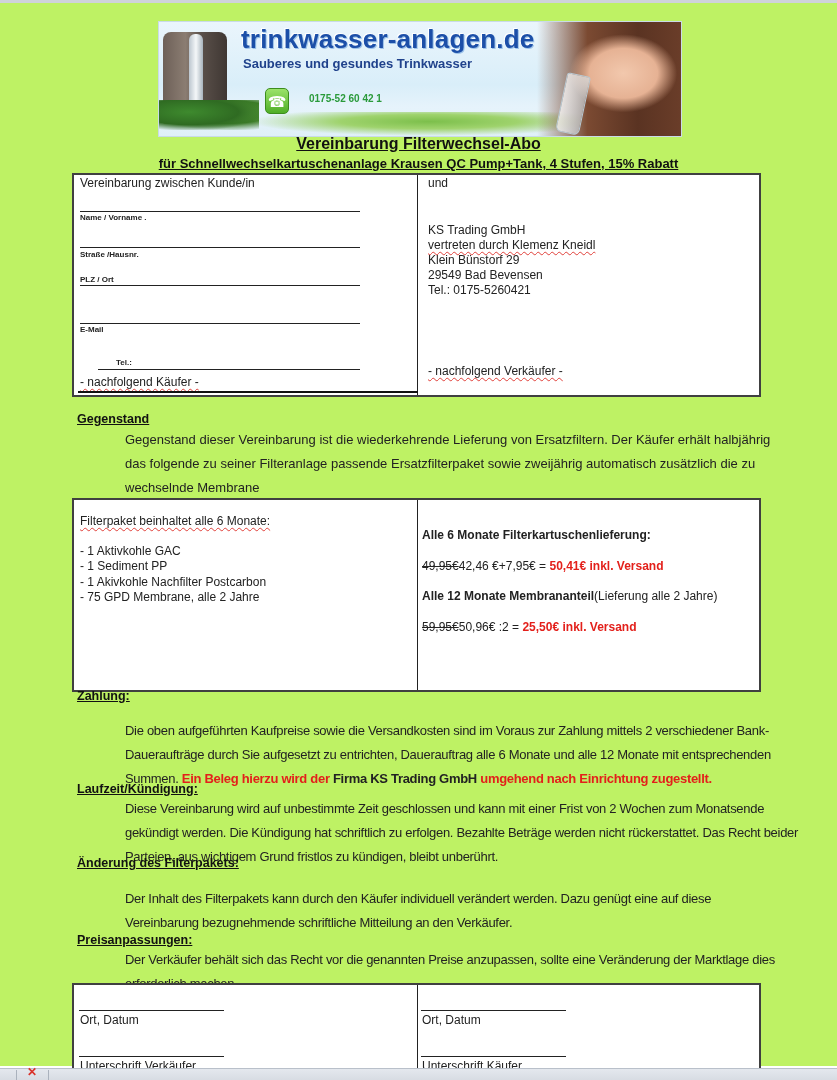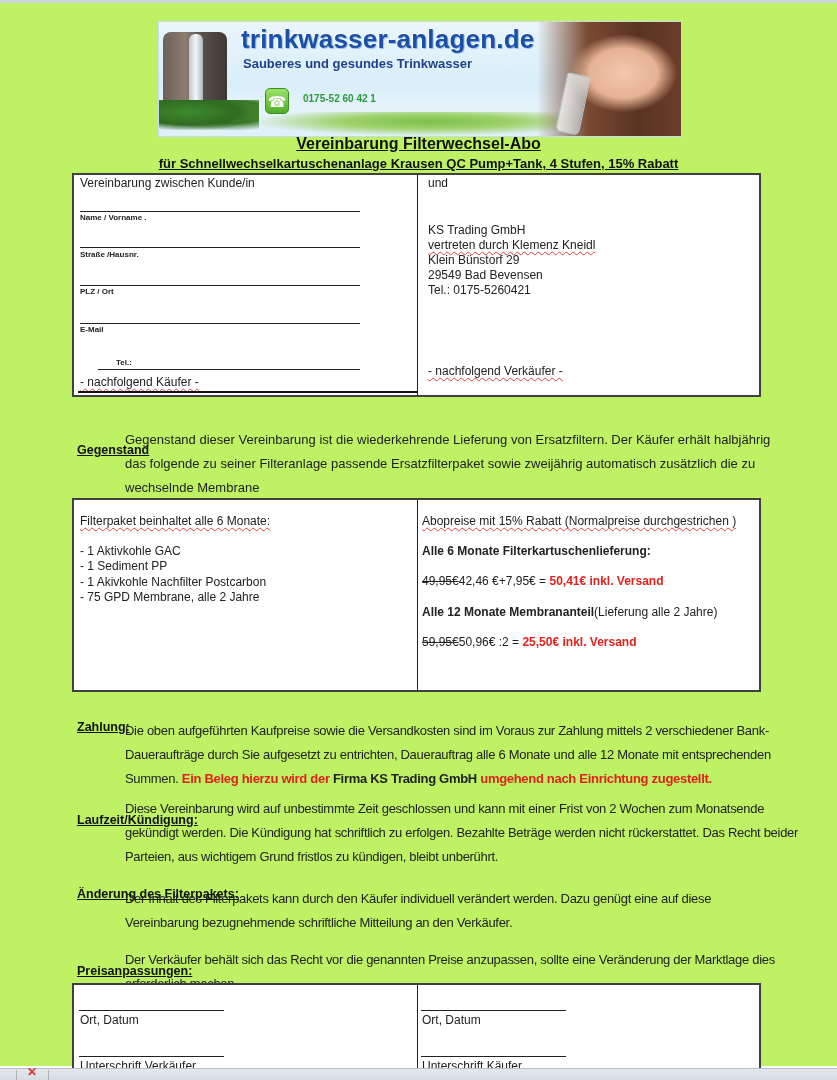--- a/index.html
+++ b/index.html
@@ -44,21 +44,21 @@
   .banner .slogan {
     position: absolute; left: 84px; top: 34px; font-weight: bold; font-size: 13px; color: #20428c;
   }
   .banner .phone-icon {
     position: absolute; left: 106px; top: 66px; width: 22px; height: 24px;
     border-radius: 5px; background: linear-gradient(180deg, #9be36a, #4fae27);
     border: 1px solid #3c8d1d; display: flex; align-items: center; justify-content: center;
     color: #fff; font-size: 15px; line-height: 1;
   }
   .banner .phone-number {
-    position: absolute; left: 144px; top: 71px; font-weight: bold; font-size: 10px; color: #2a9a3a;
+    position: absolute; left: 150px; top: 71px; font-weight: bold; font-size: 10px; color: #2a9a3a;
   }
   .banner .woman {
     position: absolute; left: 378px; top: 0px; width: 144px; height: 114px;
     background: radial-gradient(ellipse at 60% 45%, #f2c8ad 0%, #e6b294 28%, rgba(230,178,148,0) 44%),
                 linear-gradient(90deg, rgba(230,240,248,0) 0%, #7b4a32 35%, #5a3322 70%, #6a3d29 100%);
   }
   .banner .glass {
     position: absolute; left: 402px; top: 52px; width: 22px; height: 58px;
     border: 1px solid #b9c9d3; border-radius: 3px 3px 6px 6px;
     background: linear-gradient(90deg, rgba(255,255,255,0.7), rgba(210,228,238,0.6));
@@ -89,21 +89,21 @@
   .line-field { position: absolute; left: 2px; width: 280px; border-top: 1px solid #222; }
   .field-label { position: absolute; left: 2px; font-size: 8px; font-weight: bold; color: #222; }
   .tel-row { position: absolute; left: 2px; top: 183px; font-size: 8px; font-weight: bold; margin-left: 36px; }
   .tel-line { position: absolute; left: 20px; top: 194px; width: 262px; border-top: 1px solid #222; }
   .buyer-tag { position: absolute; left: 2px; top: 200px; font-size: 12px; }
   .buyer-bar { position: absolute; left: 0; top: 216px; width: 340px; border-top: 2px solid #111; }
 
   .seller-line { position: absolute; left: 0; font-size: 12px; line-height: 15px; white-space: nowrap; margin-left: 7px; }
 
   
-  .sec-head { position: absolute; left: 77px; font-weight: bold; font-size: 12.5px; text-decoration: underline; color: #111; margin-top: 31px; }
+  .sec-head { position: absolute; left: 77px; font-weight: bold; font-size: 12.5px; text-decoration: underline; color: #111; }
   .para { position: absolute; left: 77px; width: 680px; font-size: 13px; line-height: 24px; color: #222; margin-left: 48px; }
   .para.condensed { letter-spacing: -0.3px; }
 
   .package-box { left: 72px; top: 495px; width: 685px; height: 190px; }
   .package-box .divider { left: 343px; }
   .pkg-left { position: absolute; left: 6px; top: 14px; font-size: 12px; line-height: 15.5px; }
   .pkg-right { position: absolute; left: 348px; top: 14px; width: 332px; font-size: 12px; line-height: 15.5px; }
   .strike { text-decoration: line-through; }
   .red { color: #e3201b; font-weight: bold; }
   .bold { font-weight: bold; }
@@ -145,21 +145,21 @@
 
   <div class="box party-box">
     <div class="divider"></div>
     <div class="cell-left">
       <div style="position:absolute;left:2px;top:1px;">Vereinbarung  zwischen  Kunde/in</div>
       <div class="line-field" style="top:36px;"></div>
       <div class="field-label" style="top:38px;">Name / Vorname .</div>
       <div class="line-field" style="top:72px;"></div>
       <div class="field-label" style="top:75px;">Straße /Hausnr.</div>
       <div class="line-field" style="top:110px;"></div>
-      <div class="field-label" style="top:112px;text-align:center;">PLZ / Ort</div>
+      <div class="field-label" style="top:100px;text-align:center;">PLZ / Ort</div>
       <div class="line-field" style="top:148px;"></div>
       <div class="field-label" style="top:150px;">E-Mail</div>
       <div class="tel-row">Tel.:</div>
       <div class="tel-line"></div>
       <div class="buyer-tag"><span class="spell">- nachfolgend Käufer -</span></div>
       <div class="buyer-bar"></div>
     </div>
     <div class="cell-right">
       <div class="seller-line" style="top:1px;">und</div>
       <div class="seller-line" style="top:48px;">KS Trading GmbH</div>
@@ -178,21 +178,20 @@
     <div class="divider"></div>
     <div class="pkg-left">
       <div class="spell">Filterpaket beinhaltet alle 6 Monate:</div>
       <div style="height:14px;"></div>
       <div>- 1 Aktivkohle GAC</div>
       <div>- 1 Sediment PP</div>
       <div>- 1 Akivkohle Nachfilter Postcarbon</div>
       <div>- 75 GPD Membrane, alle 2 Jahre</div>
     </div>
     <div class="pkg-right">
-      <div class="spell">Abopreise mit 15% Rabatt (Normalpreise durchgestrichen )</div>
       <div style="height:14px;"></div>
       <div class="bold">Alle   6 Monate Filterkartuschenlieferung:</div>
       <div style="height:15px;"></div>
       <div>
         <span class="strike">49,95€</span><span>42,46 €+7,95€ = </span><span class="red">50,41€ inkl. Versand</span>
       </div>
       <div style="height:15px;"></div>
       <div>
         <span class="bold">Alle  12 Monate Membrananteil</span><span>(Lieferung alle 2 Jahre)</span>
       </div>

